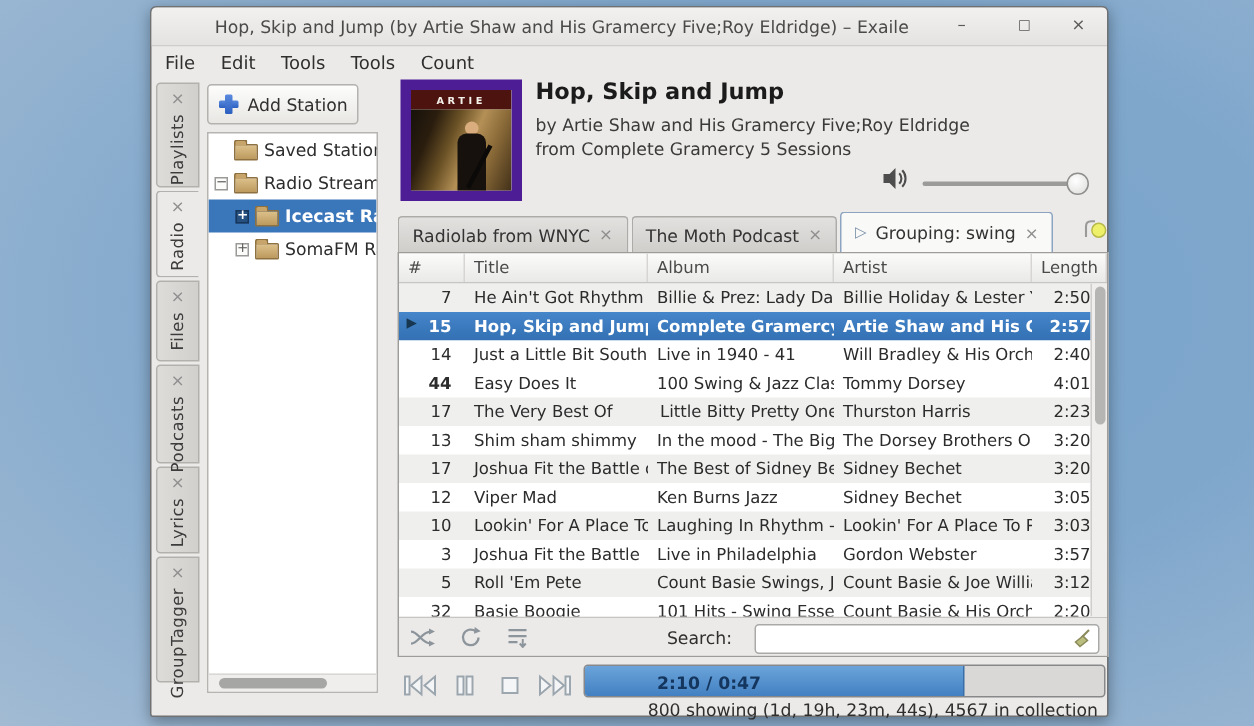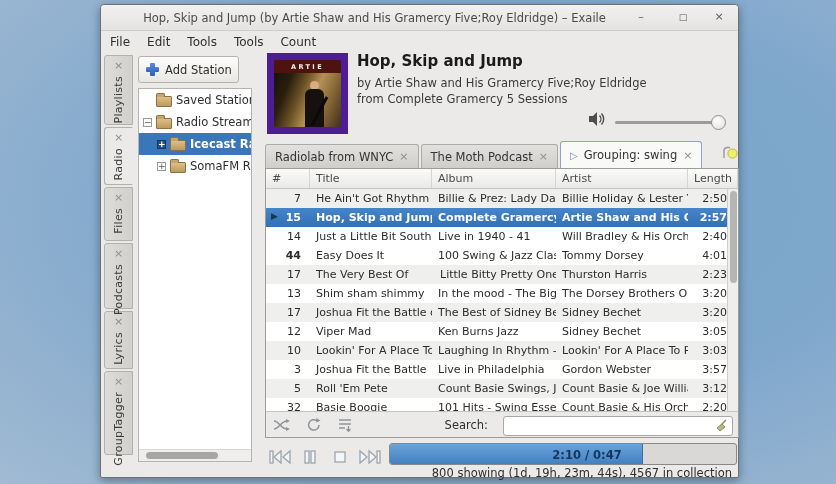--- a/index.html
+++ b/index.html
@@ -126,21 +126,21 @@
     padding:0 22px 0 6px; font-size:11px; font-family:inherit; background:#fff; }
   .broom { position:absolute; right:3px; top:2px; }
 
   
   .play-btn { position:absolute; top:441px; width:26px; height:21px; display:flex;
     align-items:center; justify-content:center; }
   .progress { position:absolute; left:288px; top:438px; width:348px; height:22px;
     border:1px solid #88878a; border-radius:3px; background:#d9d8d6; overflow:hidden; }
   .progress-fill { position:absolute; left:0; top:0; bottom:0;
     background:linear-gradient(#6ba4da,#4280c2); border-right:1px solid #3a6ea8; }
-  .progress-text { position:absolute; left:0; right:0; top:4px; text-align:center;
+  .progress-text { position:absolute; left:0; right:0; top:4px; text-align:left;
     font-size:11.5px; font-weight:bold; color:#14365e;margin-left:48px; }
 
   
   .statusbar { position:absolute; left:0; top:461px; width:100%; height:12px;
     text-align:right; padding-right:6px; font-size:11.5px; color:#2e2e2e; }
 </style>
 </head>
 <body>
 
 <div class="desktop">

